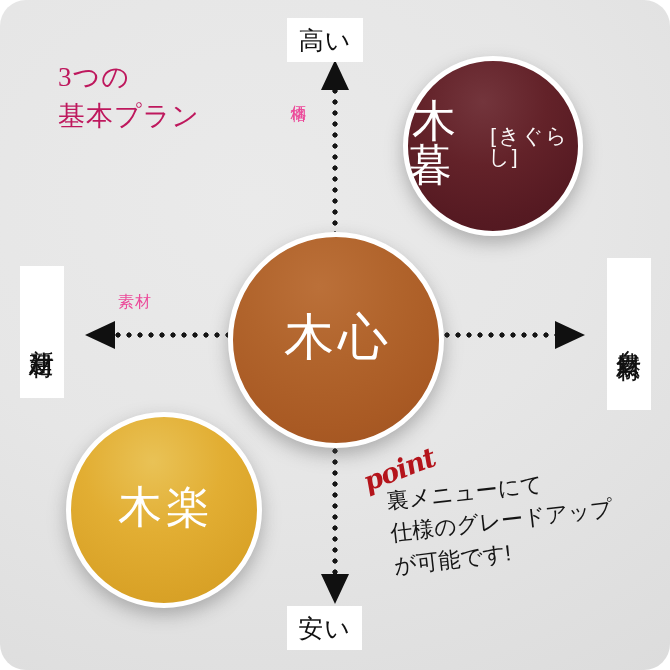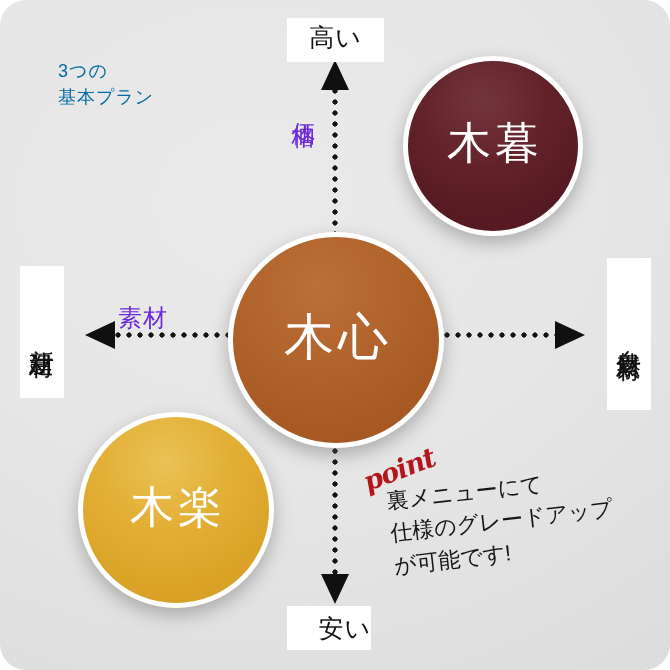--- a/index.html
+++ b/index.html
@@ -73,41 +73,41 @@
     line-height:1.12;
   }
   .endbox.vert{
     writing-mode:vertical-rl;
     text-orientation:upright;
     letter-spacing:2px;
   }
   
   .axname{
     position:absolute;
-    color:#6d28d9;
-    font-size:24px;
+    color:#ec4899;
+    font-size:16px;
     line-height:1.1;
     letter-spacing:1px;
-    margin-top:12px;
   }
   .axname.vert{
     writing-mode:vertical-rl;
     text-orientation:upright;
     letter-spacing:2px;
   }
   
   .title{
     position:absolute;
     left:58px;top:58px;
-    color:#0369a1;
-    font-size:18px;
+    color:#be185d;
+    font-size:27px;
     line-height:1.45;
     font-weight:400;
     letter-spacing:1px;
     white-space:pre-line;
+    font-family:Liberation Serif, serif;
   }
   
   .bubble{
     position:absolute;
     border-radius:50%;
     border:5px solid #ffffff;
     box-sizing:border-box;
     display:flex;
     flex-direction:row;
     align-items:center;
@@ -133,21 +133,21 @@
     left:228px;top:232px;width:216px;height:216px;
     background:radial-gradient(circle at 42% 24%, #bb7039 0%, #b1642c 38%, #a95a24 72%, #9e5220 100%);
   }
   .bubble.center .kanji{font-size:50px;}
   .bubble.center .kana{font-size:22px;}
   .bubble.top{
     left:403px;top:56px;width:180px;height:180px;
     background:radial-gradient(circle at 44% 24%, #73353c 0%, #632229 40%, #561a22 74%, #4e161e 100%);
   }
   .bubble.bottom{
-    left:78px;top:412px;width:196px;height:196px;
+    left:66px;top:412px;width:196px;height:196px;
     background:radial-gradient(circle at 44% 24%, #e9c256 0%, #e2ae33 40%, #d9a227 76%, #d09b22 100%);
   }
   
   .note{
     position:absolute;
     left:385px;top:486px;
     transform:rotate(-6.5deg);
     transform-origin:left top;
     color:#141414;
     font-size:22px;
@@ -178,25 +178,25 @@
   <div class="dotline dot-v" style="left:332px;top:88px;height:144px;"></div>
   <div class="dotline dot-v" style="left:332px;top:448px;height:128px;"></div>
   <div class="arrow arrow-up" style="left:321px;top:60px;"></div>
   <div class="arrow arrow-down" style="left:321px;top:574px;"></div>
 
   <div class="dotline dot-h" style="left:115px;top:332px;width:113px;"></div>
   <div class="dotline dot-h" style="left:444px;top:332px;width:111px;"></div>
   <div class="arrow arrow-left" style="left:85px;top:321px;"></div>
   <div class="arrow arrow-right" style="left:555px;top:321px;"></div>
 
-  <div class="endbox" style="left:287px;top:18px;width:97px;height:44px;font-family:Liberation Mono, monospace;">
+  <div class="endbox" style="left:287px;top:18px;width:76px;height:44px;">
     <span>高い</span>
   </div>
 
-  <div class="endbox" style="left:287px;top:606px;width:84px;height:44px;justify-content:flex-end;">
+  <div class="endbox" style="left:287px;top:606px;width:75px;height:44px;">
     <span>安い</span>
   </div>
 
   <div class="endbox vert" style="left:20px;top:266px;width:44px;height:132px;">
     <span>新建材</span>
   </div>
 
   <div class="endbox vert" style="left:607px;top:258px;width:44px;height:152px;">
     <span>自然素材</span>
   </div>
@@ -207,20 +207,21 @@
 
   <div class="axname" style="left:118px;top:293px;">
     <span>素材</span>
   </div>
 
   <div class="title">3つの
 基本プラン</div>
 
   <div class="bubble top">
     <div class="kanji">木暮</div>
+    <div class="kana">[きぐらし]</div>
   </div>
 
   <div class="bubble center">
     <div class="kanji">木心</div>
   </div>
 
   <div class="bubble bottom">
     <div class="kanji">木楽</div>
   </div>
 

